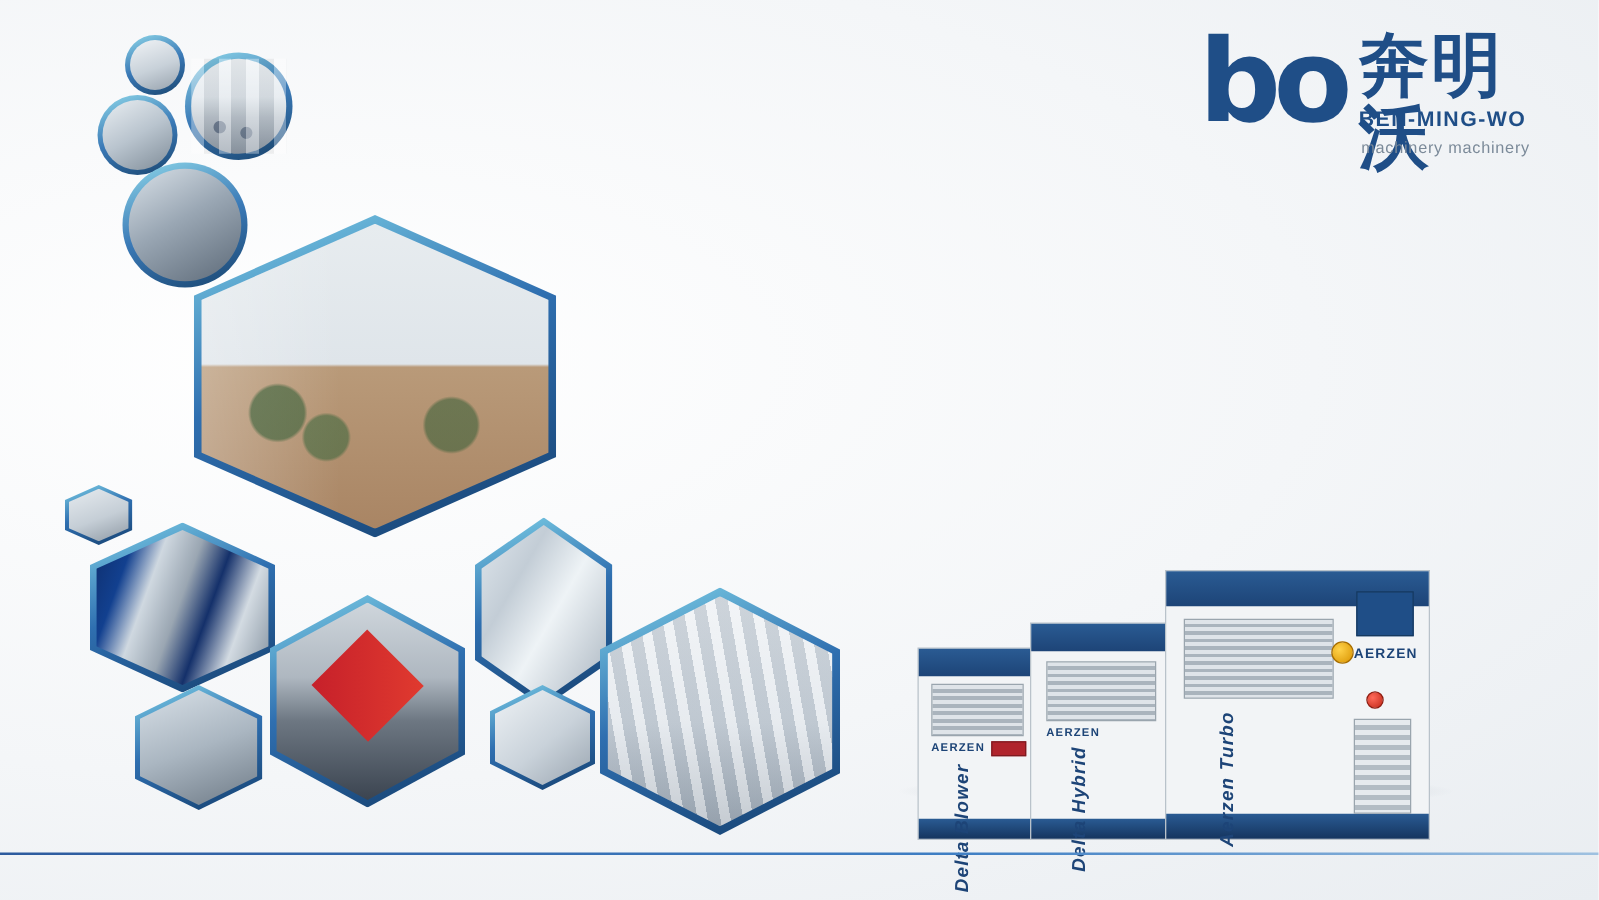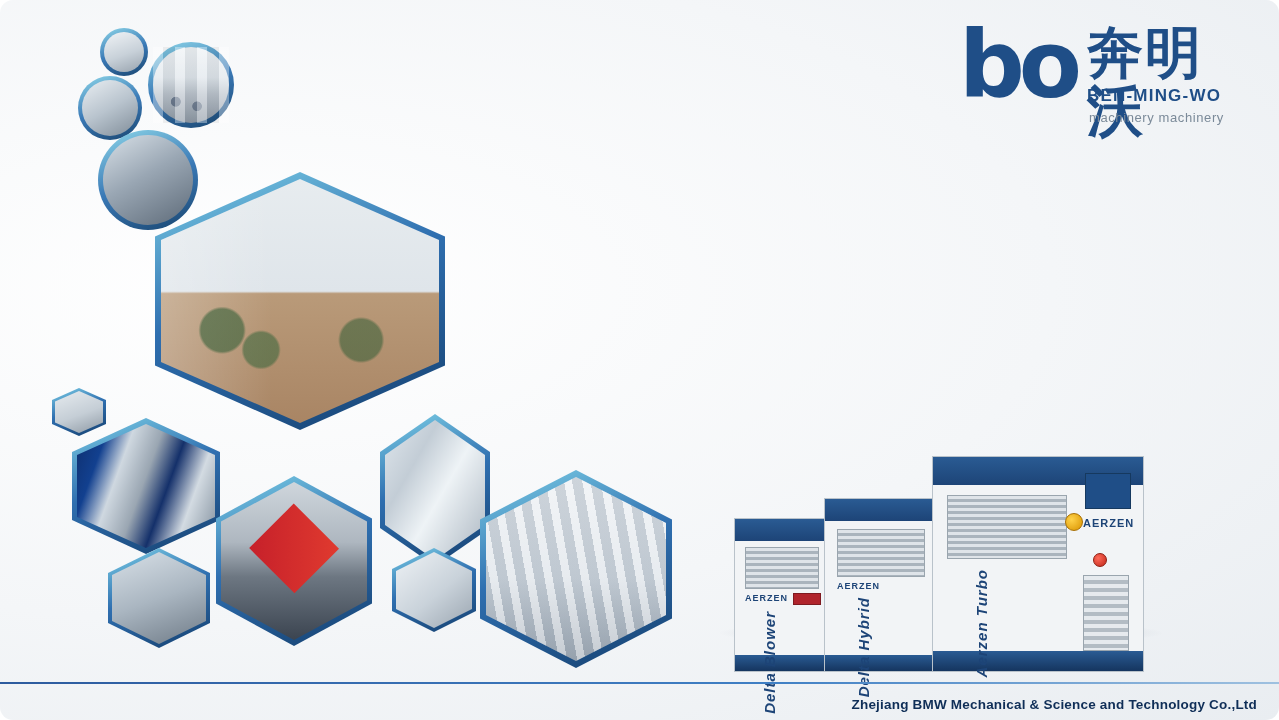--- a/index.html
+++ b/index.html
@@ -7,21 +7,20 @@
     width:1279px;height:720px;overflow:hidden;
     font-family:"Liberation Sans", sans-serif;
     background:#ffffff;
     position:relative;
   }
   .slide{
     position:absolute;inset:0;
     background:
       radial-gradient(ellipse at 20% 40%, #ffffff 0%, #f4f6f8 55%, #e9edf1 100%);
     overflow:hidden;
-    border-radius:13px;
   }
   
   .logo{
     position:absolute; right:20px; top:18px; width:300px; height:115px;
   }
   .logo .bo{
     position:absolute;left:0;top:2px;
     font-size:92px;line-height:92px;font-weight:bold;color:#1f4e87;
     letter-spacing:-6px;
     font-family:"DejaVu Sans", sans-serif;
@@ -199,15 +198,14 @@
       <div class="panel" style="left:152px;top:16px;width:44px;height:34px;"></div>
       <div class="knob" style="left:132px;top:56px;width:16px;height:16px;background:radial-gradient(circle at 35% 35%,#ffd24a,#d99300);border:1px solid #a96f00;"></div>
       <div class="knob" style="left:160px;top:96px;width:12px;height:12px;background:radial-gradient(circle at 35% 35%,#ff6a5a,#c02718);border:1px solid #8e1c10;"></div>
       <div class="grille" style="left:150px;top:118px;width:44px;height:74px;background:repeating-linear-gradient(180deg,#e6eaee 0 4px,#b3bcc4 4px 8px);"></div>
       <div class="brand" style="left:150px;top:60px;font-size:11px;">AERZEN</div>
       <div class="vlabel" style="left:40px;top:112px;">Aerzen Turbo</div>
     </div>
   </div>
 
   <div class="footer-rule"></div>
-  <div class="footer-text">Zhejiang BMW Mechanical &amp; Science and Technology Co.,Ltd</div>
 
 </div>
 
 </body></html>

